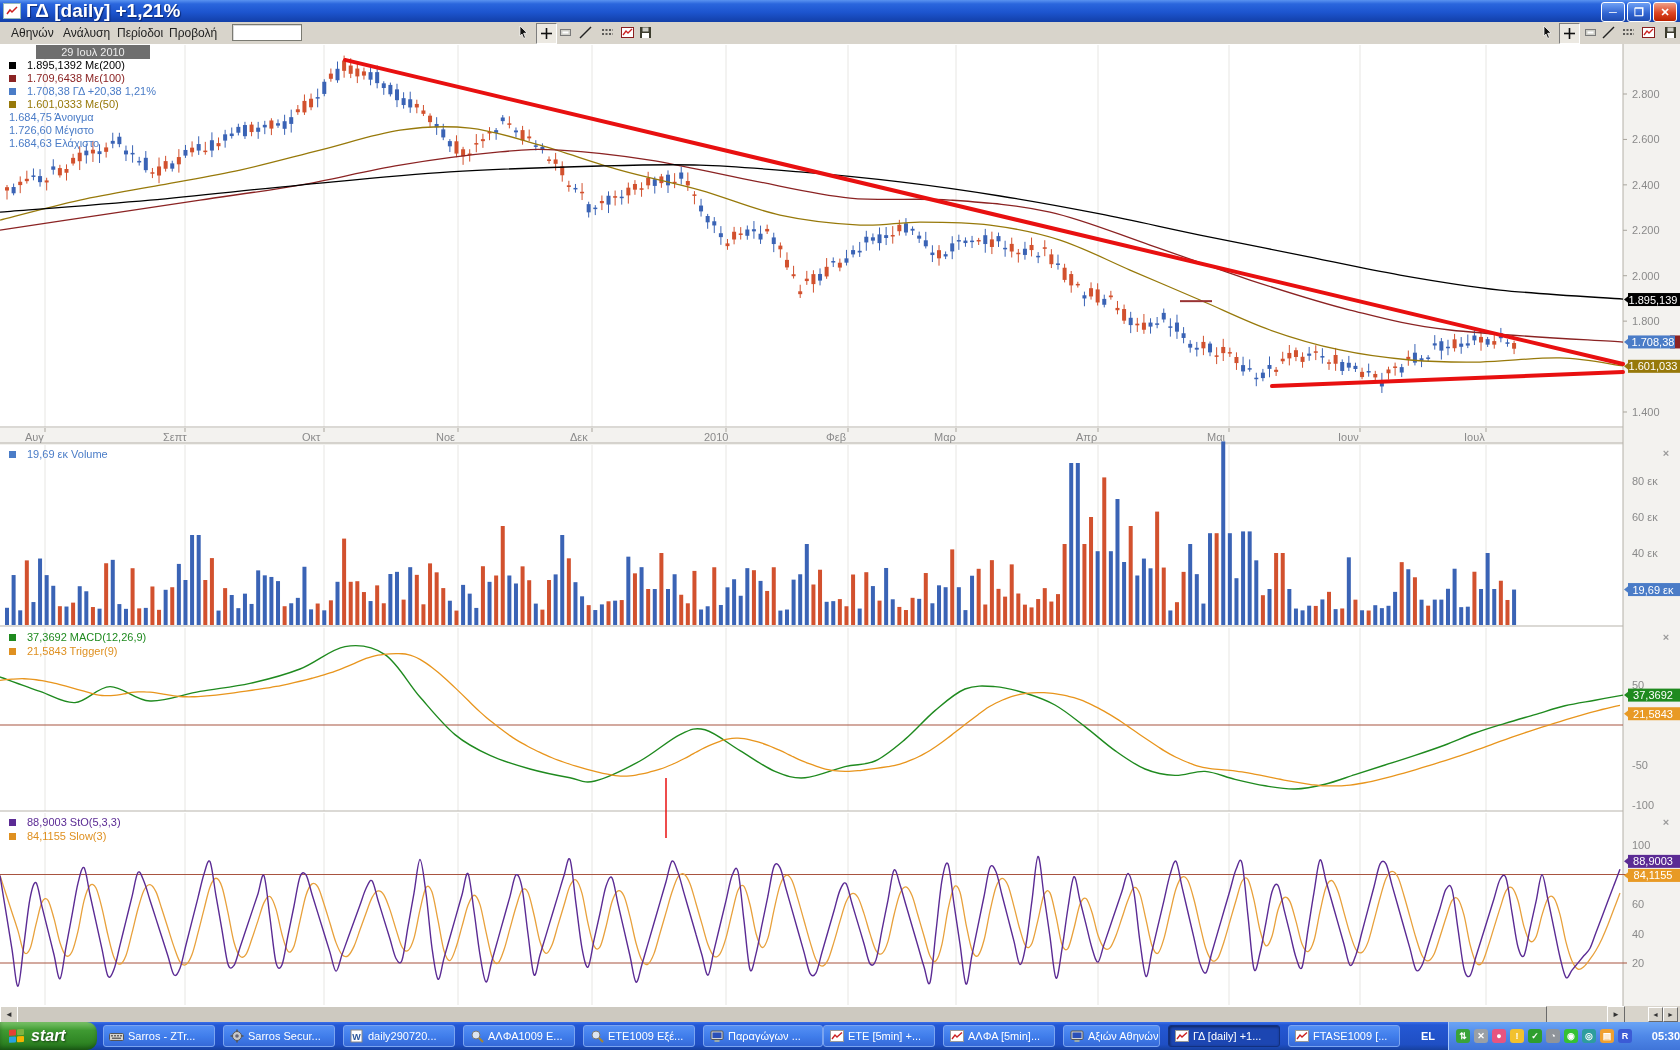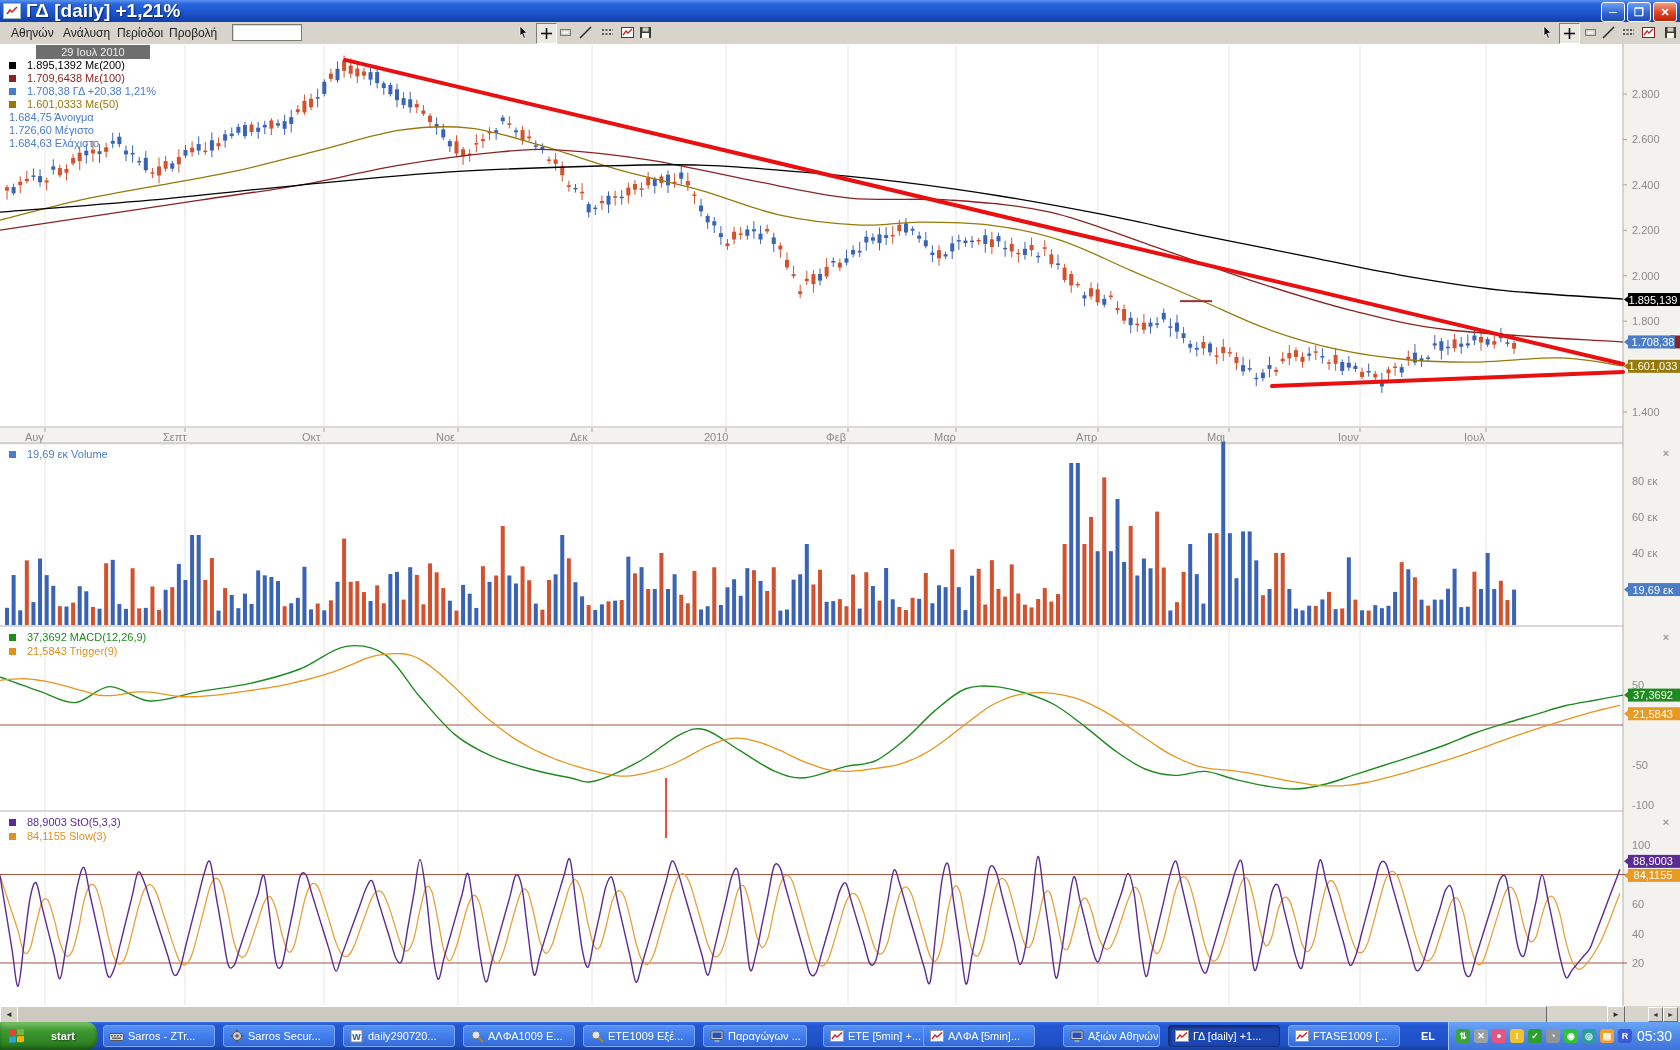--- a/index.html
+++ b/index.html
@@ -51,37 +51,37 @@
     border:1px solid;border-color:#fff #6a6a6a #6a6a6a #fff;font-size:7px;color:#333;
     display:flex;align-items:center;justify-content:center;}
 
   
   #taskbar{position:absolute;left:0;top:1022px;width:1680px;height:28px;
     background:linear-gradient(180deg,#3a70ea 0%,#2458d4 10%,#1f4fc4 80%,#16409f 100%);}
   #start-btn{position:absolute;left:0;top:0;width:97px;height:28px;border-radius:0 10px 10px 0;
     background:linear-gradient(180deg,#7bc46a 0%,#3f9a32 30%,#2e8423 75%,#1f6b18 100%);
     display:flex;align-items:center;gap:5px;padding-left:8px;box-sizing:border-box;
     box-shadow:inset 0 -2px 4px rgba(0,0,0,.25);}
-  #start-label{color:#fff;font-size:11px;font-weight:bold;
-    text-shadow:1px 1px 2px rgba(0,0,0,.5);margin-left:20px;}
+  #start-label{color:#fff;font-size:16px;font-weight:bold;font-style:italic;
+    text-shadow:1px 1px 2px rgba(0,0,0,.5);}
   .task-btn{position:absolute;top:3px;height:22px;border-radius:3px;border:1px solid #7aa4f0;
     background:linear-gradient(180deg,#5490f5,#3f7cea 55%,#3569d8);color:#fff;font-size:11px;
     display:flex;align-items:center;gap:4px;padding:0 5px;box-sizing:border-box;
     white-space:nowrap;overflow:hidden;}
   .task-btn.active{background:#1c46b2;border-color:#12307e;box-shadow:inset 1px 1px 3px rgba(0,0,0,.5);}
   .task-icon{flex:0 0 auto;width:15px;height:14px;display:flex;align-items:center;justify-content:center;}
   #lang-box{position:absolute;left:1412px;top:4px;width:32px;height:20px;color:#fff;font-size:11px;
     font-weight:bold;text-align:center;line-height:20px;}
   #tray{position:absolute;left:1448px;top:0;width:232px;height:28px;
     background:linear-gradient(180deg,#6aa4f5 0%,#4f88e8 50%,#3f74d8 100%);
     border-left:1px solid #a8c8fa;display:flex;align-items:center;gap:4px;padding-left:7px;
     box-sizing:border-box;}
   .tray-ico{width:14px;height:14px;border-radius:3px;display:flex;align-items:center;
     justify-content:center;font-size:9px;color:#fff;font-weight:bold;flex:0 0 auto;}
-  #clock{margin-left:auto;margin-right:8px;color:#fff;font-size:14px;}
+  #clock{margin-left:auto;margin-right:0;color:#fff;font-size:11px;font-weight:bold;}
 </style>
 </head>
 <body>
 
 <div id="root">
 
   <div id="titlebar">
     <span id="title-icon">
       <svg width="12" height="10">
           <polyline points="1,8 4,4 6,6 11,1" stroke="#cc2222" stroke-width="1.5" fill="none"></polyline>
@@ -1163,40 +1163,40 @@
         </div>
         <div class="task-btn" style="left: 583px; width: 112px;">
           <span class="task-icon">
             <svg width="14" height="14">
               <circle cx="6" cy="6" r="4" fill="#dbe4f0" stroke="#777"></circle>
               <line x1="9" y1="9" x2="13" y2="13" stroke="#a8872e" stroke-width="2"></line>
             </svg>
           </span>
           <span>ΕΤΕ1009 Εξέ...</span>
         </div>
-        <div class="task-btn" style="left: 703px; width: 104px;">
+        <div class="task-btn" style="left: 703px; width: 120px;">
           <span class="task-icon">
             <svg width="14" height="13">
               <rect x="1" y="1" width="12" height="8.5" rx="1" fill="#cfd4dc" stroke="#555"></rect>
               <rect x="2.5" y="2.5" width="9" height="5.5" fill="#2a4fb8"></rect>
               <rect x="4.5" y="10" width="5" height="2" fill="#9aa"></rect>
             </svg>
           </span>
           <span>Παραγώγων ...</span>
         </div>
         <div class="task-btn" style="left: 823px; width: 112px;">
           <span class="task-icon">
             <svg width="14" height="12">
               <rect x="0.5" y="0.5" width="13" height="11" fill="#fff" stroke="#999"></rect>
               <polyline points="2,9 5,5 7,7 12,2.5" stroke="#cc2222" stroke-width="1.4" fill="none"></polyline>
             </svg>
           </span>
           <span>ΕΤΕ [5min] +...</span>
         </div>
-        <div class="task-btn" style="left: 923px; width: 112px;">
+        <div class="task-btn" style="left: 943px; width: 112px;">
           <span class="task-icon">
             <svg width="14" height="12">
               <rect x="0.5" y="0.5" width="13" height="11" fill="#fff" stroke="#999"></rect>
               <polyline points="2,9 5,5 7,7 12,2.5" stroke="#cc2222" stroke-width="1.4" fill="none"></polyline>
             </svg>
           </span>
           <span>ΑΛΦΑ [5min]...</span>
         </div>
         <div class="task-btn" style="left: 1063px; width: 97px;">
           <span class="task-icon">

